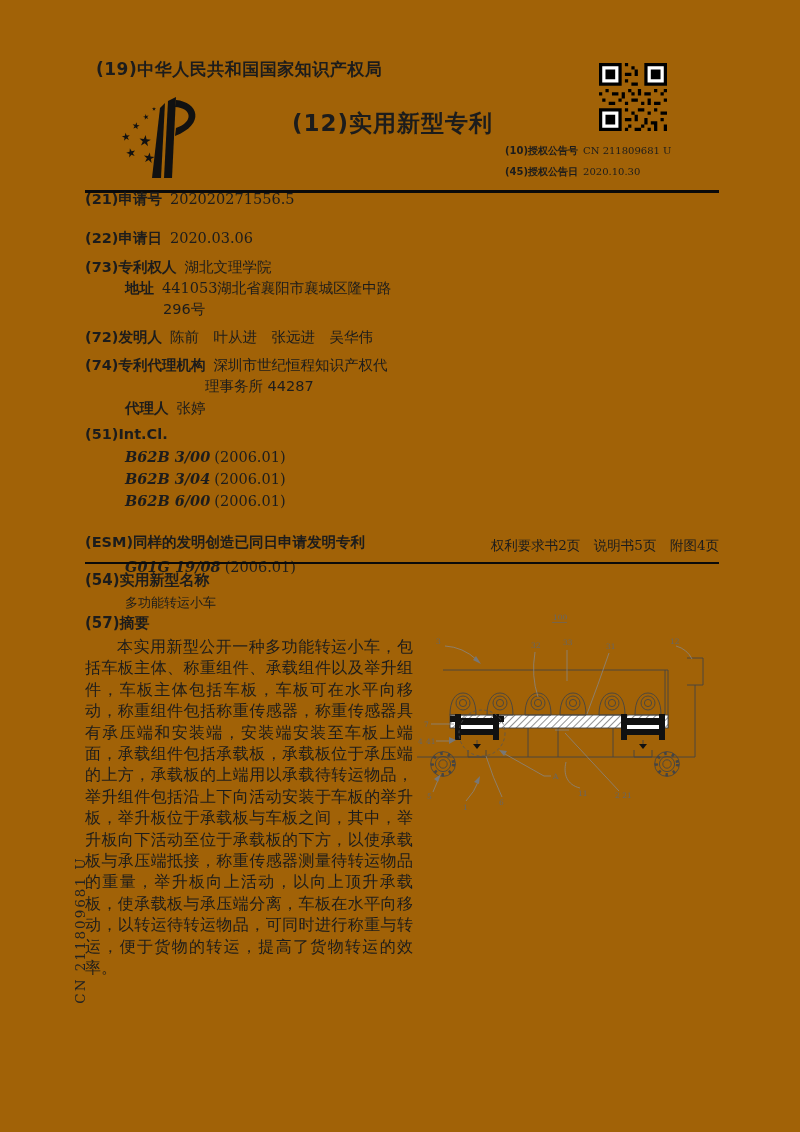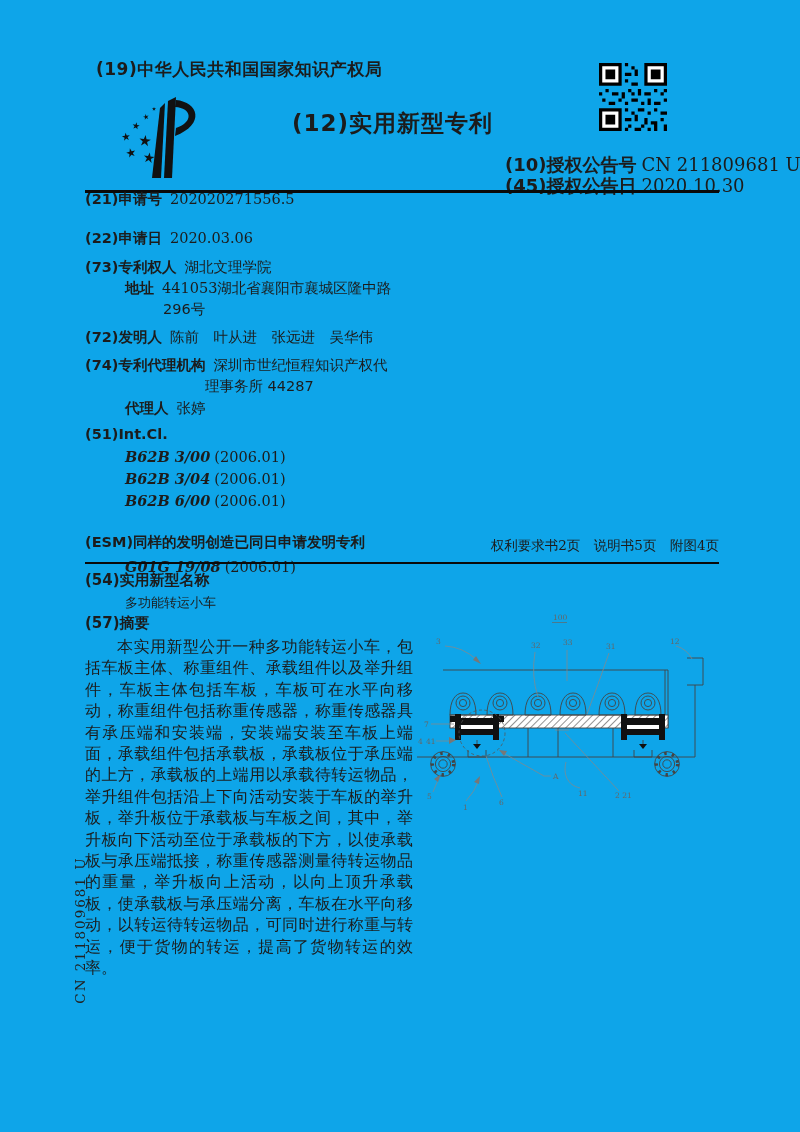--- a/index.html
+++ b/index.html
@@ -1,28 +1,28 @@
 <!DOCTYPE html>
 <html><head>
 <meta charset="utf-8">
 <style>
   html,body { margin:0; padding:0; background:#e8e8e8; }
   .page {
     position:relative; width:800px; height:1132px; margin:0 auto;
-    background:#0ea5e9; overflow:hidden;
+    background:#a16207; overflow:hidden;
     font-family:"DejaVu Sans","Liberation Sans",sans-serif;
     color:#1c1c1c;
   }
   .abs { position:absolute; }
   .b { font-weight:bold; }
   .serif { font-family:"DejaVu Serif","Liberation Serif",serif; }
 
   .office { left:96px; top:58px; font-size:17px; font-weight:bold; letter-spacing:0.5px; }
   .doc-type { left:292px; top:108px; font-size:23px; font-weight:bold; letter-spacing:1px; }
-  .pub-block { left:505px; top:154px; font-size:18px; line-height:21px; white-space:nowrap; }
+  .pub-block { left:505px; top:140px; font-size:10px; line-height:21px; white-space:nowrap; }
   .pub-block .lab { font-weight:bold; margin-right:5px; }
   .divider { left:85px; width:634px; background:#0a0a0a; }
   .d1 { top:190px; height:3px; }
   .d2 { top:562px; height:2px; }
 
   .entry { font-size:14.5px; white-space:nowrap; }
   .entry .lab { font-weight:bold; margin-right:8px; }
   .entry .val { font-family:"DejaVu Serif","Liberation Serif",serif; }
   .entry .cval { }
   .code-line { font-size:14.5px; white-space:nowrap; font-family:"DejaVu Serif","Liberation Serif",serif; }

